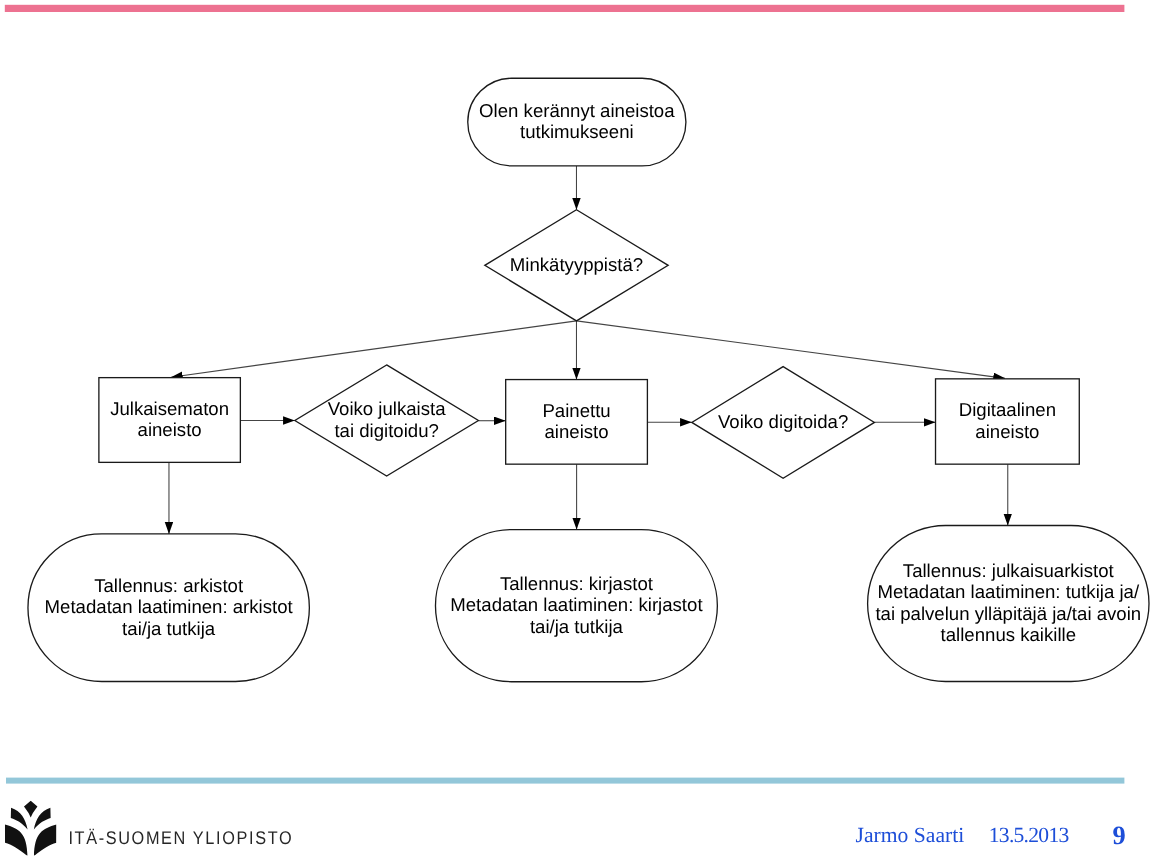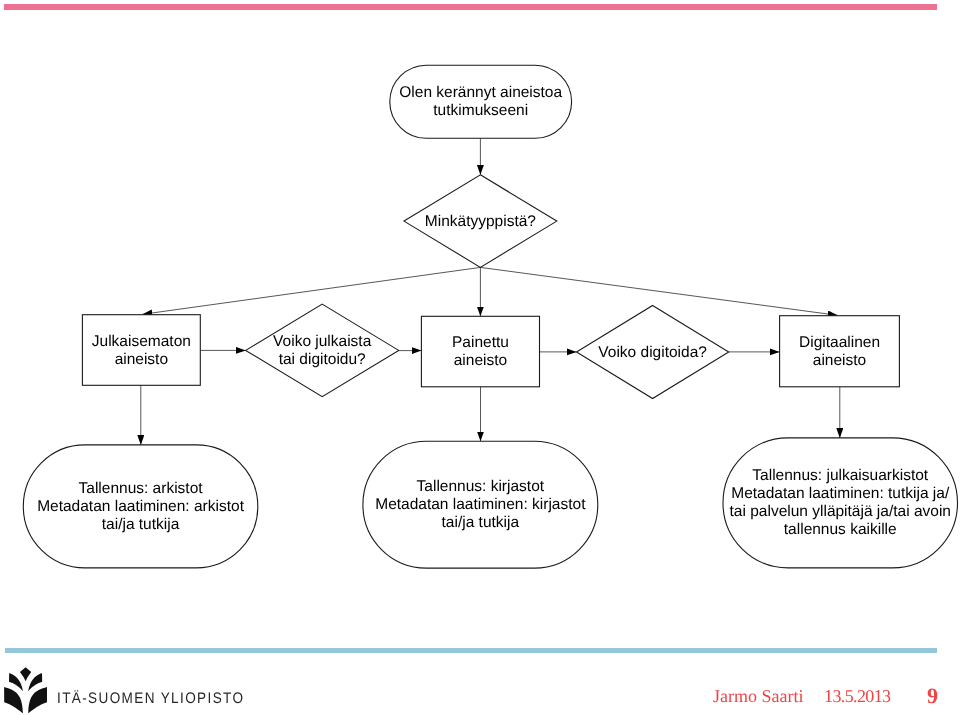--- a/index.html
+++ b/index.html
@@ -7,21 +7,21 @@
   body{width:960px;height:715px;background:#ffffff;overflow:hidden;
        font-family:"Liberation Sans",sans-serif;
        -webkit-font-smoothing:antialiased;text-rendering:geometricPrecision;}
   #slide{position:relative;width:796px;height:715px;
          transform:translateZ(0);}
   .topbar{position:absolute;left:4.2px;top:3.8px;width:933.3px;height:6.7px;background:#ed7291;}
   .botbar{position:absolute;left:4.7px;top:648px;width:932.8px;height:5.1px;background:#93c7d9;}
   svg{position:absolute;left:0;top:0;}
   .flow text{font-family:"Liberation Sans",sans-serif;fill:#000;}
   .footer-name,.footer-date,.footer-num{position:absolute;
-       font-family:"Liberation Serif",serif;font-size:18px;color:#ef4444;
+       font-family:"Liberation Serif",serif;font-size:18px;color:#1d4ed8;
        line-height:1;white-space:nowrap;}
   .footer-name{left:713px;top:687px;}
   .footer-date{left:824px;top:687px;letter-spacing:-0.62px;}
   .footer-num{left:927px;top:685px;font-weight:bold;font-size:22px;}
   .logo-text{position:absolute;left:57px;top:691px;
        font-family:"Liberation Sans",sans-serif;font-size:15.3px;color:#262626;
        letter-spacing:1.55px;line-height:1;white-space:nowrap;
        transform:scaleX(0.886);transform-origin:left top;}
 </style>
 </head>

